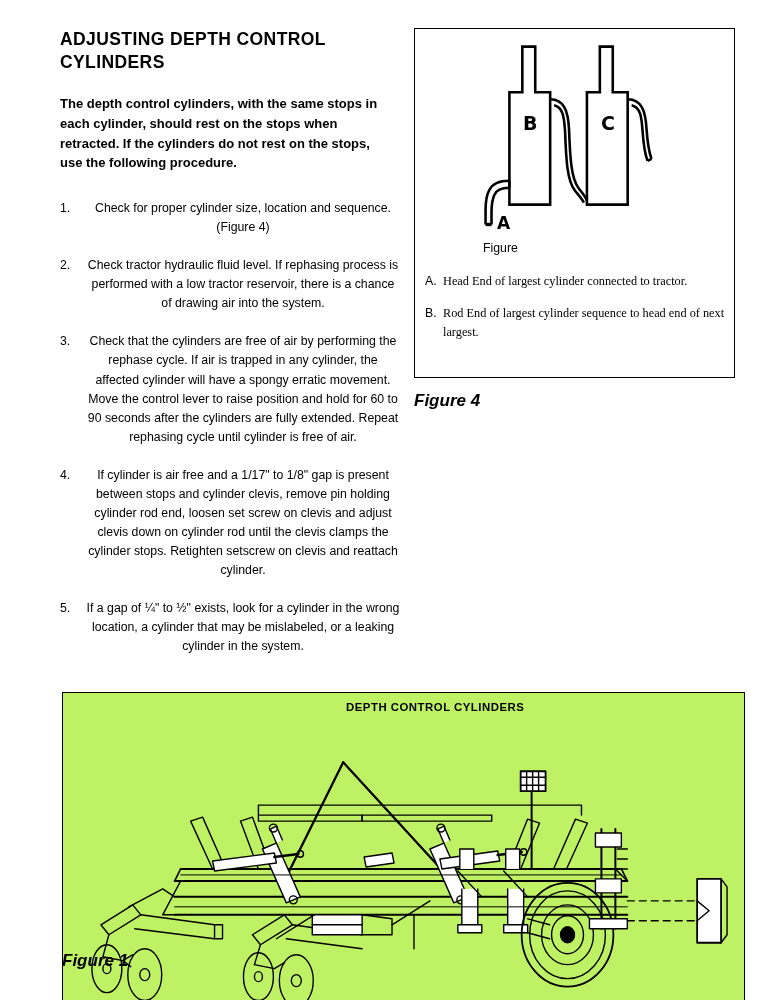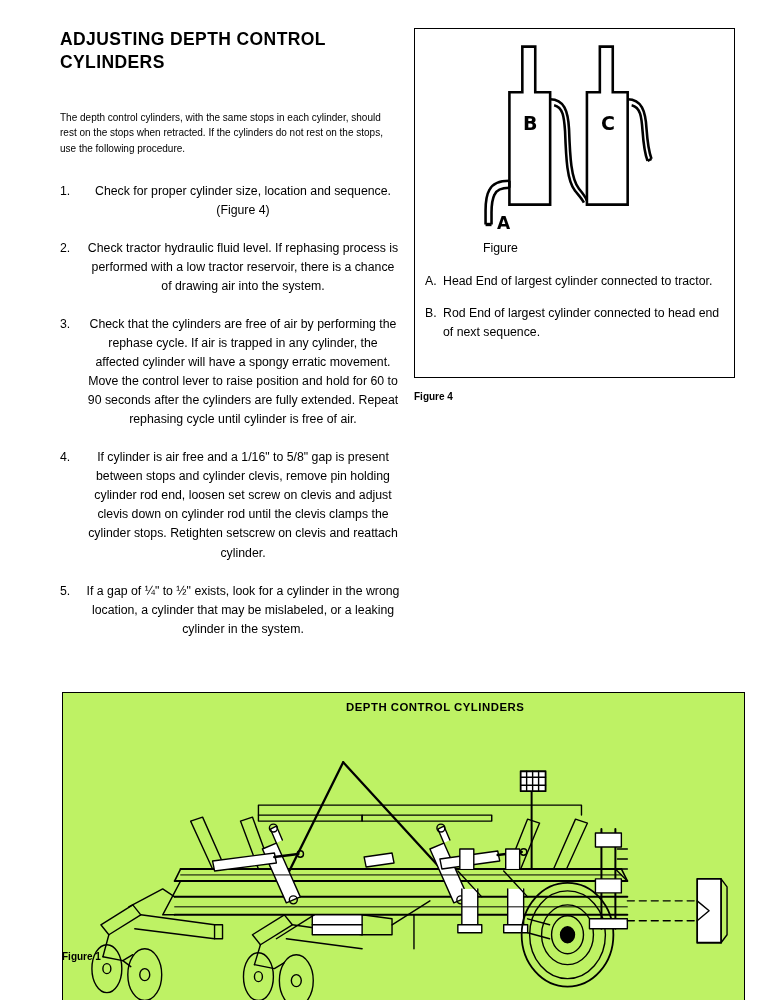--- a/index.html
+++ b/index.html
@@ -35,24 +35,25 @@
   .page-title {
     font-size: 17.5px;
     font-weight: bold;
     line-height: 1.32;
     letter-spacing: 0.4px;
     margin: 0 0 0 0;
     width: 320px;
   }
 
   .intro-para {
-    margin-top: 36px;
-    font-size: 10px;
+    margin-top: 20px;
+    font-size: 13px;
     line-height: 1.52;
     width: 330px;
+    font-weight: bold;
   }
 
   .steps {
     margin-top: 26px;
   }
 
   .step {
     display: flex;
     margin-bottom: 19px;
     font-size: 12.3px;
@@ -117,26 +118,28 @@
     font-size: 12.3px;
     line-height: 1.5;
     margin-bottom: 14px;
   }
   .legend-key {
     flex: 0 0 18px;
     width: 18px;
   }
   .legend-text {
     flex: 1 1 auto;
+    font-family: Liberation Serif, serif;
   }
 
   .fig-caption {
     position: absolute;
-    font-size: 10px;
+    font-size: 17px;
     font-weight: bold;
+    font-style: italic;
   }
   .fig4-caption { left: 402px; top: 391px; }
   .fig5-caption { left: 50px; top: 951px; }
 
   
   .fig5-box {
     position: absolute;
     left: 50px;
     top: 692px;
     width: 683px;
@@ -187,21 +190,21 @@
         <div class="step-text">Check tractor hydraulic fluid level.  If rephasing process is performed with a low tractor reservoir, there is a chance of drawing air into the system.</div>
       </div>
 
       <div class="step">
         <div class="step-num">3.</div>
         <div class="step-text">Check that the cylinders are free of air by performing the rephase cycle.  If air is trapped in any cylinder, the affected cylinder will have a spongy erratic movement.  Move the control lever to raise position and hold for 60 to 90 seconds after the cylinders are fully extended.  Repeat rephasing cycle until cylinder is free of air.</div>
       </div>
 
       <div class="step">
         <div class="step-num">4.</div>
-        <div class="step-text">If cylinder is air free and a 1/16" to 5/8" gap is present between stops and cylinder clevis, remove pin holding cylinder rod end, loosen set screw on clevis and adjust clevis down on cylinder rod until the clevis clamps the cylinder stops.  Retighten setscrew on clevis and reattach cylinder.</div>
+        <div class="step-text">If cylinder is air free and a 1/17" to 1/8" gap is present between stops and cylinder clevis, remove pin holding cylinder rod end, loosen set screw on clevis and adjust clevis down on cylinder rod until the clevis clamps the cylinder stops.  Retighten setscrew on clevis and reattach cylinder.</div>
       </div>
 
       <div class="step">
         <div class="step-num">5.</div>
         <div class="step-text">If a gap of ¼" to ½" exists, look for a cylinder in the wrong location, a cylinder that may be mislabeled, or a leaking cylinder in the system.</div>
       </div>
 
     </div>
   </div>
 
@@ -237,21 +240,21 @@
 
     <div class="fig4-legend">
 
       <div class="legend-item">
         <div class="legend-key">A.</div>
         <div class="legend-text">Head End of largest cylinder connected to tractor.</div>
       </div>
 
       <div class="legend-item">
         <div class="legend-key">B.</div>
-        <div class="legend-text">Rod End of largest cylinder connected to head end of next sequence.</div>
+        <div class="legend-text">Rod End of largest cylinder sequence to head end of next largest.</div>
       </div>
 
     </div>
   </div>
 
   <div class="fig-caption fig4-caption">Figure 4</div>
 
   <div class="fig5-box">
 
     <svg class="fig5-art" viewBox="0 0 683 246" preserveAspectRatio="xMidYMid meet">

